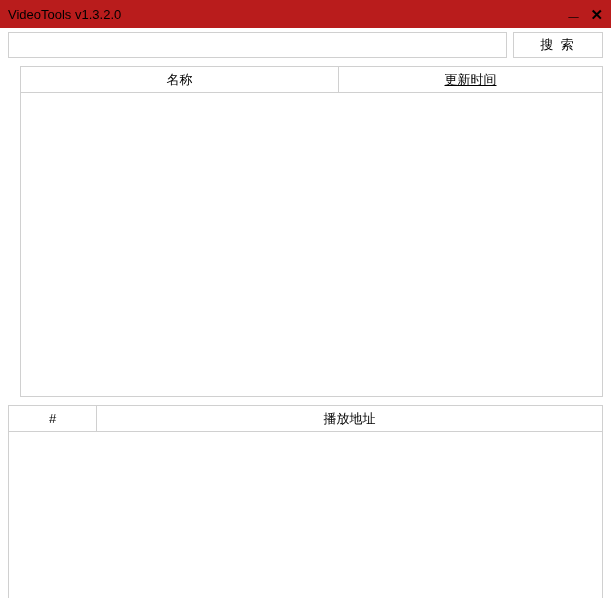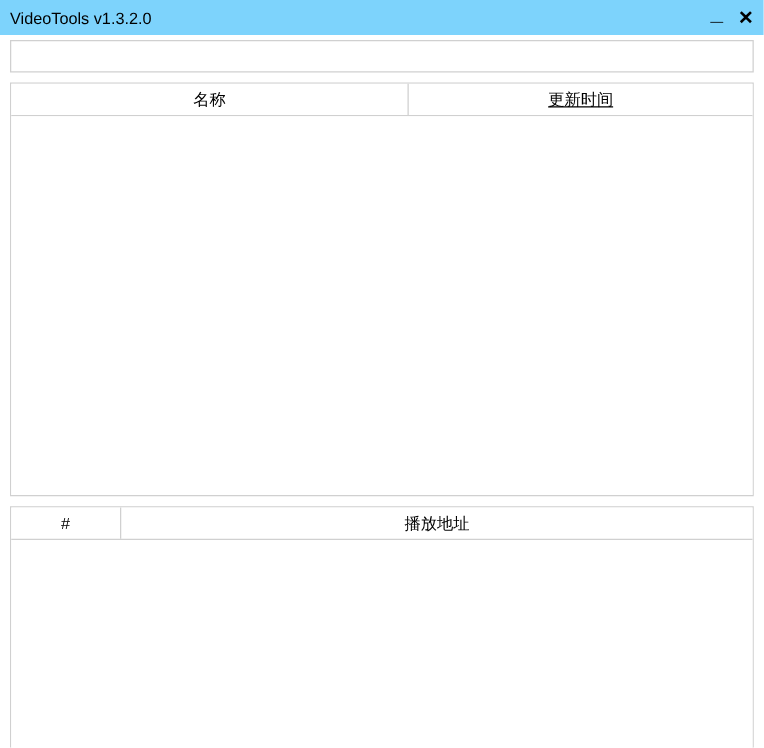--- a/index.html
+++ b/index.html
@@ -15,21 +15,21 @@
       height: 598px;
       overflow: hidden;
       position: relative;
     }
     .titlebar {
       height: 28px;
       display: flex;
       align-items: center;
       justify-content: space-between;
       padding: 0 8px;
-      background: #7dd3fc;
+      background: #b91c1c;
       gap: 20px;
     }
     .titlebar-title {
       font-size: 13px;
       color: #000;
     }
     .titlebar-controls {
       display: flex;
       align-items: center;
       gap: 12px;
@@ -65,21 +65,21 @@
     .search-button {
       width: 90px;
       height: 26px;
       border: 1px solid #d0d0d0;
       background: #fff;
       font-size: 13px;
       cursor: pointer;
       letter-spacing: 2px;
     }
     .table-container {
-      margin: 4px 8px 0 8px;
+      margin: 4px 8px 0 20px;
       border: 1px solid #d0d0d0;
     }
     .table-header {
       display: flex;
       height: 26px;
       background: #fff;
       border-bottom: 1px solid #d0d0d0;
     }
     .th {
       display: flex;
@@ -116,20 +116,21 @@
 <div class="titlebar">
   <span class="titlebar-title">VideoTools v1.3.2.0</span>
   <div class="titlebar-controls">
     <span class="titlebar-min">_</span>
     <span class="titlebar-close">✕</span>
   </div>
 </div>
 
 <div class="search-row">
   <input type="text" class="search-input" value="" style="">
+  <button class="search-button">搜 索</button>
 </div>
 
 <div class="table-container">
   <div class="table-header">
     <div class="th th-name">名称</div>
     <div class="th th-updatetime">更新时间</div>
   </div>
   <div class="table-body-top"></div>
 </div>
 

